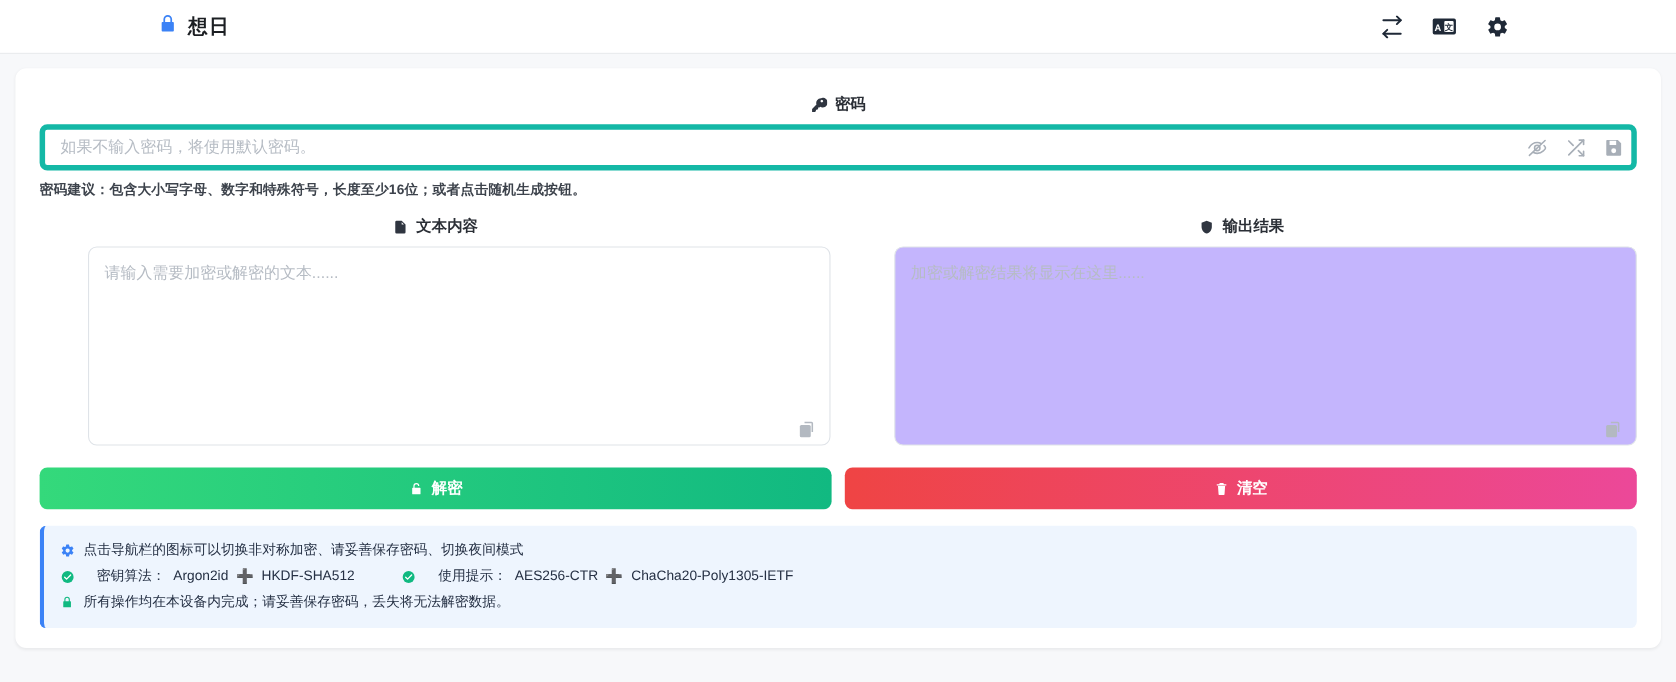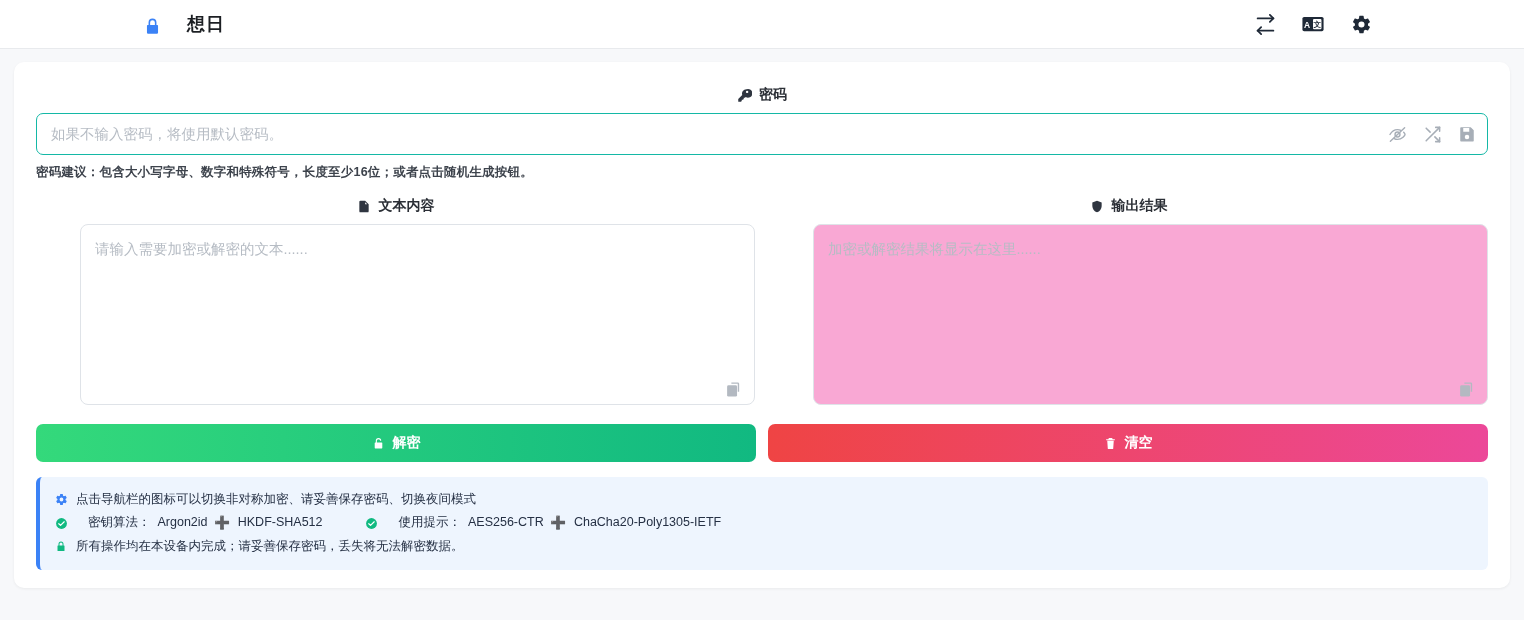--- a/index.html
+++ b/index.html
@@ -15,22 +15,22 @@
     height: 49px;
     background: #ffffff;
     border-bottom: 1px solid #e8eaed;
     display: flex;
     align-items: center;
     padding: 0 24px 0 0;
     position: relative;
   }
   .brand {
     display: flex;
-    align-items: flex-end;
-    gap: 25px;
+    align-items: flex-start;
+    gap: 9px;
     margin-left: 143px;
   }
   .brand-title {
     font-size: 18px;
     font-weight: bold;
     color: #1c1f23;
     letter-spacing: 1px;
   }
   .nav-actions {
     margin-left: auto;
@@ -68,21 +68,21 @@
     margin-bottom: 9px;
     justify-content: center;
   }
   .label-ico { width: 15px; height: 15px; display:inline-flex; align-items:center; justify-content:center; color:#2f3540; }
 
   
   .pw-wrap { position: relative; }
   .pw-input {
     width: 100%;
     height: 42px;
-    border: 1px solid #14b8a6;
+    border: 5px solid #14b8a6;
     border-radius: 7px;
     background: #ffffff;
     padding: 0 108px 0 14px;
     font-size: 14.5px;
     color: #30353d;
     outline: none;
     font-family: "Liberation Sans", sans-serif;
   }
   .pw-input::placeholder { color: #b6bcc4; }
   .pw-icons {
@@ -115,21 +115,21 @@
     padding: 14px 14px;
     font-size: 14.5px;
     color: #30353d;
     resize: none;
     outline: none;
     font-family: "Liberation Sans", sans-serif;
     line-height: 1.5;
     background: #ffffff;
   }
   textarea::placeholder { color: #b6bcc4; }
-  textarea.readonly-ta { background: #f9a8d4; }
+  textarea.readonly-ta { background: #c4b5fd; }
   .copy-btn {
     position: absolute;
     right: 13px; bottom: 11px;
     color: #b3b9c1;
     cursor: pointer;
     display: flex;
   }
 
   
   .btn-row {

